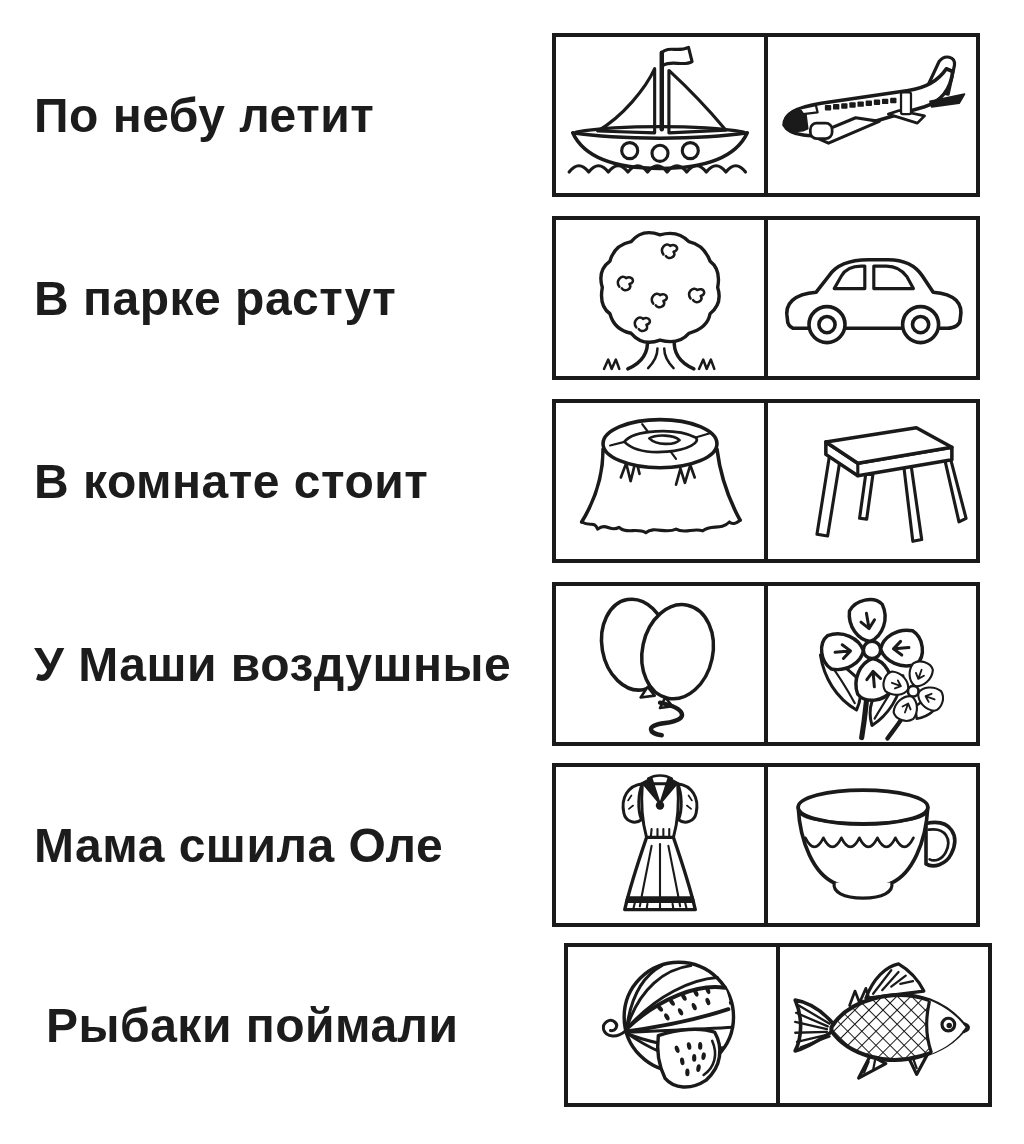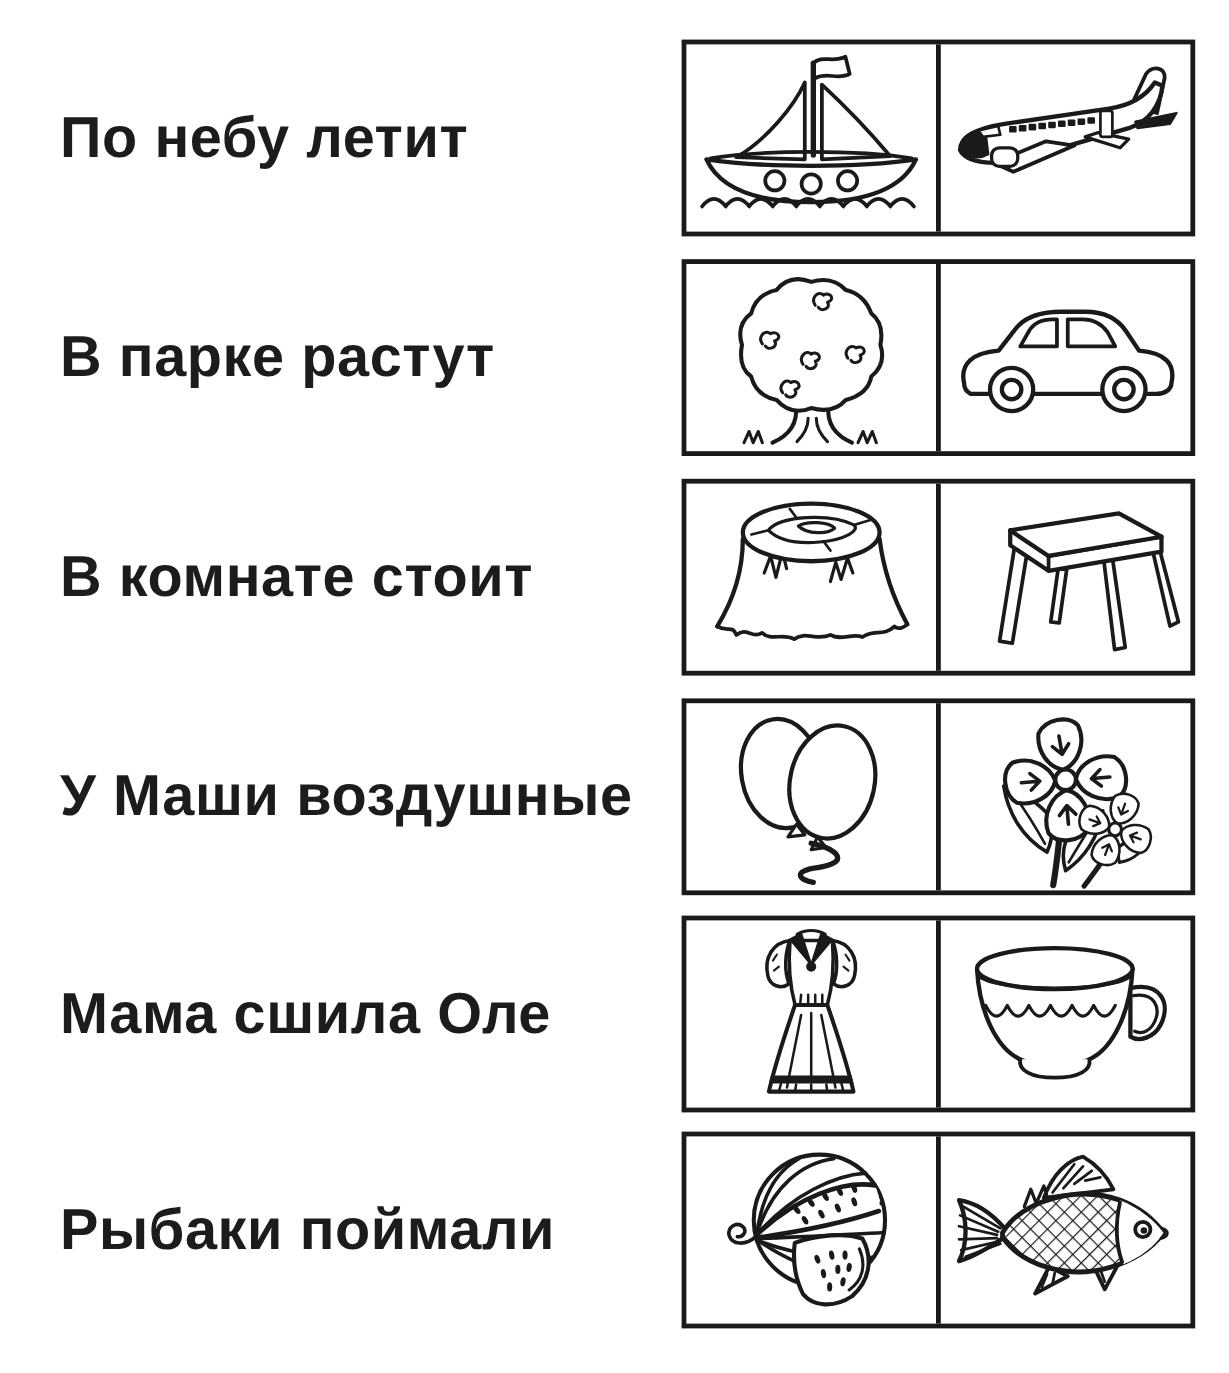--- a/index.html
+++ b/index.html
@@ -1,21 +1,21 @@
 <!DOCTYPE html>
 <html><head>
 <meta charset="utf-8">
 <style>
   html,body { margin:0; padding:0; background:#ffffff; }
   .page {
     position:relative; width:1024px; height:1144px; background:#ffffff;
     font-family:"Liberation Sans", sans-serif; color:#1c1c1c; overflow:hidden;
   }
-  .row { position:absolute; left:16px; width:908px; height:164px; }
-  .r1{top:33px;} .r2{top:216px;} .r3{top:399px;} .r4{top:582px;} .r5{top:763px;} .r6{top:943px;}
+  .row { position:absolute; left:0; width:908px; height:164px; }
+  .r1{top:33px;} .r2{top:216px;} .r3{top:399px;} .r4{top:582px;} .r5{top:763px;} .r6{top:943px;margin-left:12px;}
   .sentence {
     position:absolute; left:34px; top:50%; transform:translateY(-50%);
     font-size:48px; font-weight:700; letter-spacing:0.5px; white-space:nowrap; color:#1c1c1c;
   }
   .choices {
     position:absolute; left:552px; top:0; width:428px; height:100%;
     border:4px solid #1a1a1a; box-sizing:border-box; display:flex; background:#fff;
   }
   .cell { flex:1 1 50%; display:flex; align-items:center; justify-content:center; overflow:hidden; }
   .cell + .cell { border-left:4px solid #1a1a1a; }

